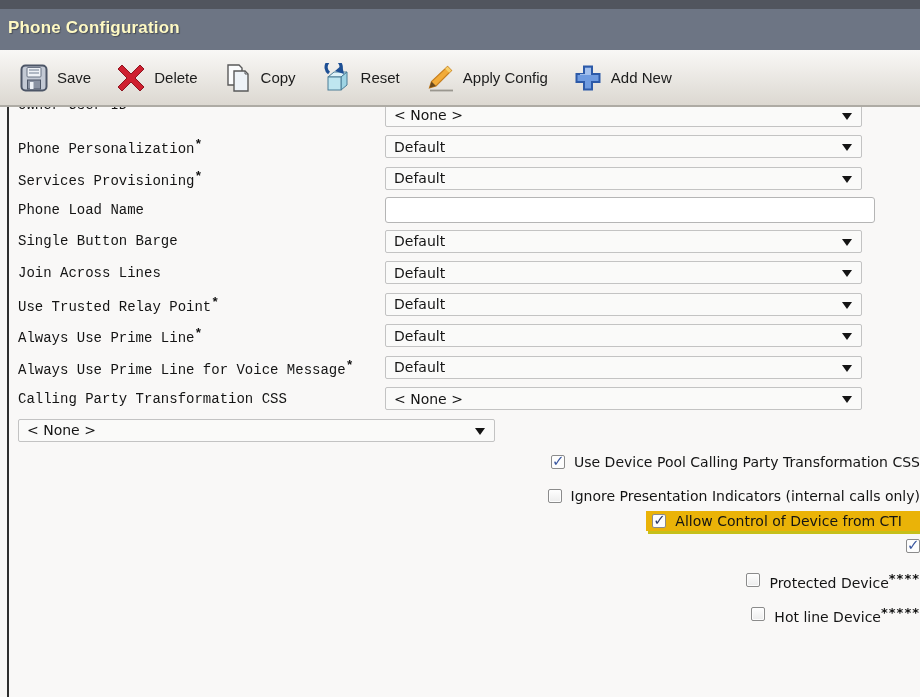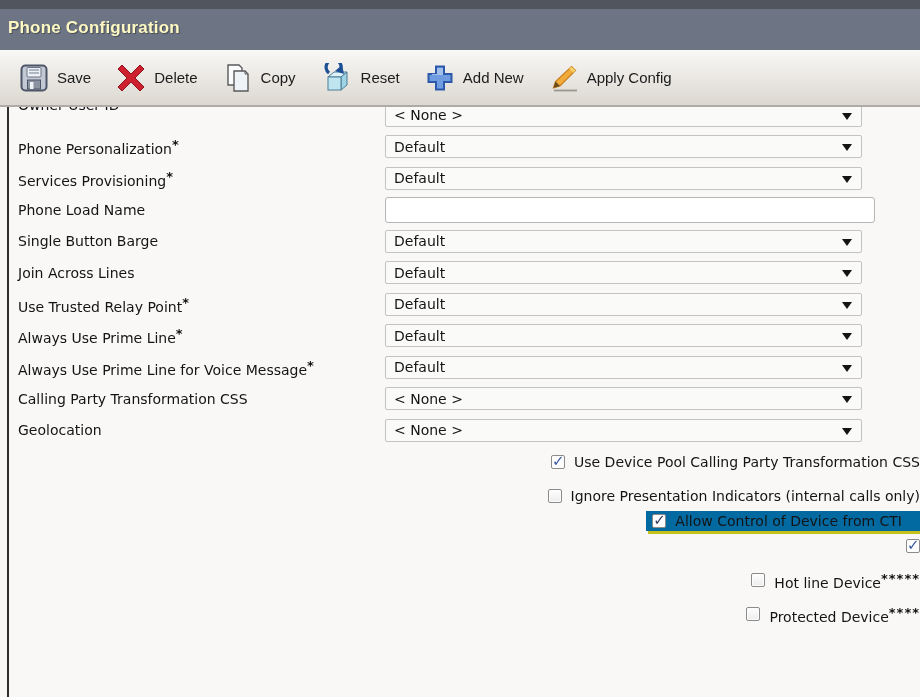--- a/index.html
+++ b/index.html
@@ -21,21 +21,21 @@
   .tool .tlabel { font-size:15px; color:#1c1c1c; }
   .tool svg { display:block; }
 
   
   .form-area { position:relative; height:590px; overflow:hidden; background:#f9f8f7;
                margin-left:7px; border-left:2px solid #2e2e2e; padding-left:9px;
                font-family:"DejaVu Sans", sans-serif; }
   .form-row { display:flex; align-items:center; height:24px; margin-top:7.5px; }
   .form-row.clipped { margin-top:-4px; }
   .form-row.clipped .flabel { position:relative; top:-10px; }
-  .flabel { width:367px; flex:none; font-size:14px; color:#141414; white-space:nowrap; }
+  .flabel { width:367px; flex:none; font-size:14px; color:#141414; white-space:nowrap;font-family:Liberation Mono, monospace; }
   sup.req { font-size:13px; font-weight:bold; color:#111; position:relative; top:1px; }
 
   .select { position:relative; width:477px; height:23px; background:#fafaf9;
             border:1px solid #c3c3c3; border-radius:2px; display:flex;
             align-items:center; padding:0 26px 0 8px; }
   .select-value { font-size:14px; color:#141414; white-space:nowrap; }
   .select-arrow { position:absolute; right:9px; top:8px; width:0; height:0;
                   border-left:5px solid transparent; border-right:5px solid transparent;
                   border-top:7px solid #141414; }
 
@@ -52,21 +52,21 @@
         background:linear-gradient(#fefefe,#ececec); box-shadow:inset 0 0 0 1px #fdfdfd;
         position:relative; }
   .cb.checked { background:#fdfdfd; }
   .cb.checked::after { content:"\2713"; position:absolute; left:0px; top:-4px;
         font-size:15px; font-weight:bold; color:#3a57a0;
         font-family:"DejaVu Sans", sans-serif; }
   .cb-label { font-size:14px; color:#141414; white-space:nowrap; }
   sup.stars { font-size:13px; font-weight:bold; color:#111; position:relative; top:1px;
         letter-spacing:1px; }
 
-  .cb-row.highlighted { background:#0369a1; padding:9px 18px 9px 6px;
+  .cb-row.highlighted { background:#eab308; padding:9px 18px 9px 6px;
         margin:-9px 0 5px -6px; box-shadow:2px 3px 0 #c6c01a; }
   .cb-row.highlighted .cb.checked::after { color:#2e3c66; }
 </style>
 </head>
 <body>
 
 <div class="titlebar">
   <div class="topstrip"></div>
   <div class="title">Phone Configuration</div>
 </div>
@@ -116,39 +116,39 @@
         <path d="M8 10 A 7.5 7.5 0 1 1 19 8" fill="none" stroke="#1d4f94" stroke-width="3.2"></path>
         <polygon points="21,2 23,11 14,8" fill="#1d4f94"></polygon>
       </svg>
     </span>
     <span class="tlabel">Reset</span>
   </div>
 
   <div class="tool">
     <span>
       <svg width="30" height="30" viewBox="0 0 30 30">
-        <path d="M11 3.5 h8 v7.5 h7.5 v8 h-7.5 v7.5 h-8 v-7.5 H3.5 v-8 H11 z" fill="#6f9be0" stroke="#2d5aa8" stroke-width="2"></path>
-        <path d="M12 5 h6 v7 h-11 v-1 h5 z" fill="#a9c4ee" opacity="0.9"></path>
-      </svg>
-    </span>
-    <span class="tlabel">Add New</span>
-  </div>
-
-  <div class="tool">
-    <span>
-      <svg width="30" height="30" viewBox="0 0 30 30">
         <path d="M22.5 3.5 L26.5 7.5 L11 23 L4.5 24.8 L6.5 18.5 Z" fill="#f2ab38" stroke="#c77f1f" stroke-width="1.2"></path>
         <path d="M4.5 24.8 L6.5 18.5 L11 23 Z" fill="#6b4a1d"></path>
         <path d="M22.5 3.5 L26.5 7.5 L24.2 9.8 L20.2 5.8 Z" fill="#f6cf6b"></path>
         <line x1="5" y1="27.5" x2="28" y2="27.5" stroke="#9a978f" stroke-width="1.8"></line>
       </svg>
     </span>
     <span class="tlabel">Apply Config</span>
   </div>
 
+  <div class="tool">
+    <span>
+      <svg width="30" height="30" viewBox="0 0 30 30">
+        <path d="M11 3.5 h8 v7.5 h7.5 v8 h-7.5 v7.5 h-8 v-7.5 H3.5 v-8 H11 z" fill="#6f9be0" stroke="#2d5aa8" stroke-width="2"></path>
+        <path d="M12 5 h6 v7 h-11 v-1 h5 z" fill="#a9c4ee" opacity="0.9"></path>
+      </svg>
+    </span>
+    <span class="tlabel">Add New</span>
+  </div>
+
 </div>
 
 <div class="form-area">
   <div>
       <div class="form-row clipped">
         <span class="flabel">Owner User ID</span>
         <div class="select">
           <span class="select-value">&lt; None &gt;</span>
           <span class="select-arrow"></span>
         </div>
@@ -207,21 +207,20 @@
         </div>
       </div>
       <div class="form-row">
         <span class="flabel">Calling Party Transformation CSS</span>
         <div class="select">
           <span class="select-value">&lt; None &gt;</span>
           <span class="select-arrow"></span>
         </div>
       </div>
       <div class="form-row">
-        <span class="flabel">Geolocation</span>
         <div class="select">
           <span class="select-value">&lt; None &gt;</span>
           <span class="select-arrow"></span>
         </div>
       </div>
     </div>
   <div class="cb-section">
       <div class="cb-row">
         <span class="cb checked"></span>
         <span class="cb-label">Use Device Pool Calling Party Transformation CSS</span>
@@ -232,20 +231,20 @@
       </div>
       <div class="cb-row highlighted">
         <span class="cb checked"></span>
         <span class="cb-label">Allow Control of Device from CTI</span>
       </div>
       <div class="cb-row">
         <span class="cb checked"></span>
       </div>
       <div class="cb-row">
         <span class="cb"></span>
+        <span class="cb-label">Protected Device<sup class="stars">****</sup></span>
+      </div>
+      <div class="cb-row">
+        <span class="cb"></span>
         <span class="cb-label">Hot line Device<sup class="stars">*****</sup></span>
-      </div>
-      <div class="cb-row">
-        <span class="cb"></span>
-        <span class="cb-label">Protected Device<sup class="stars">****</sup></span>
       </div>
     </div>
 </div>
 
 </body></html>

